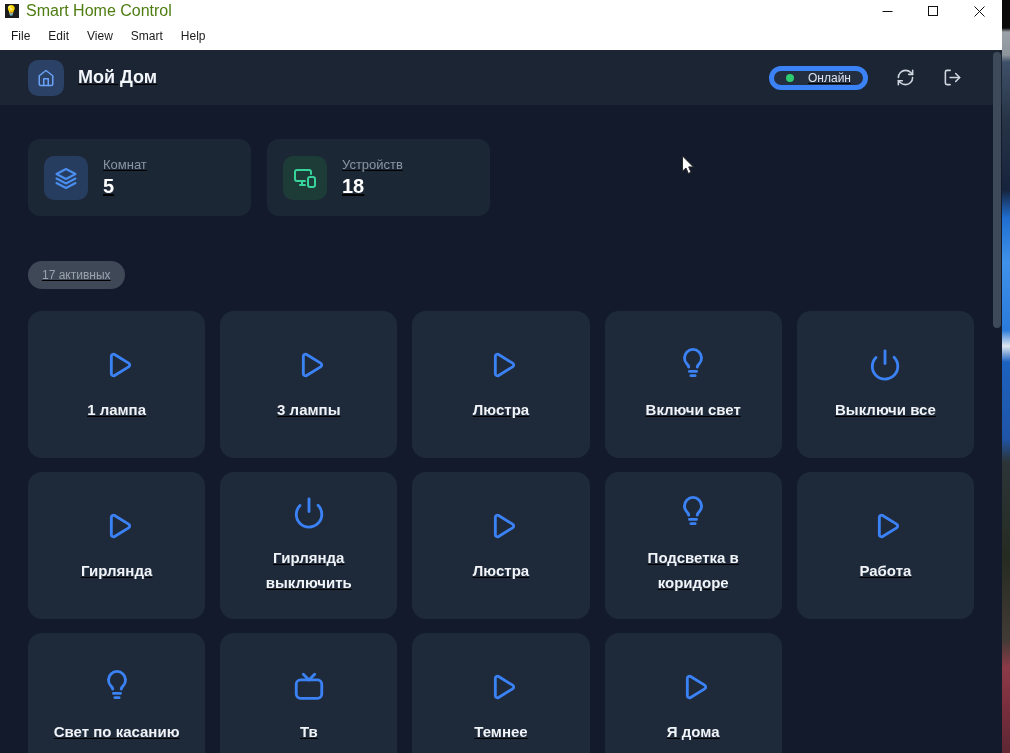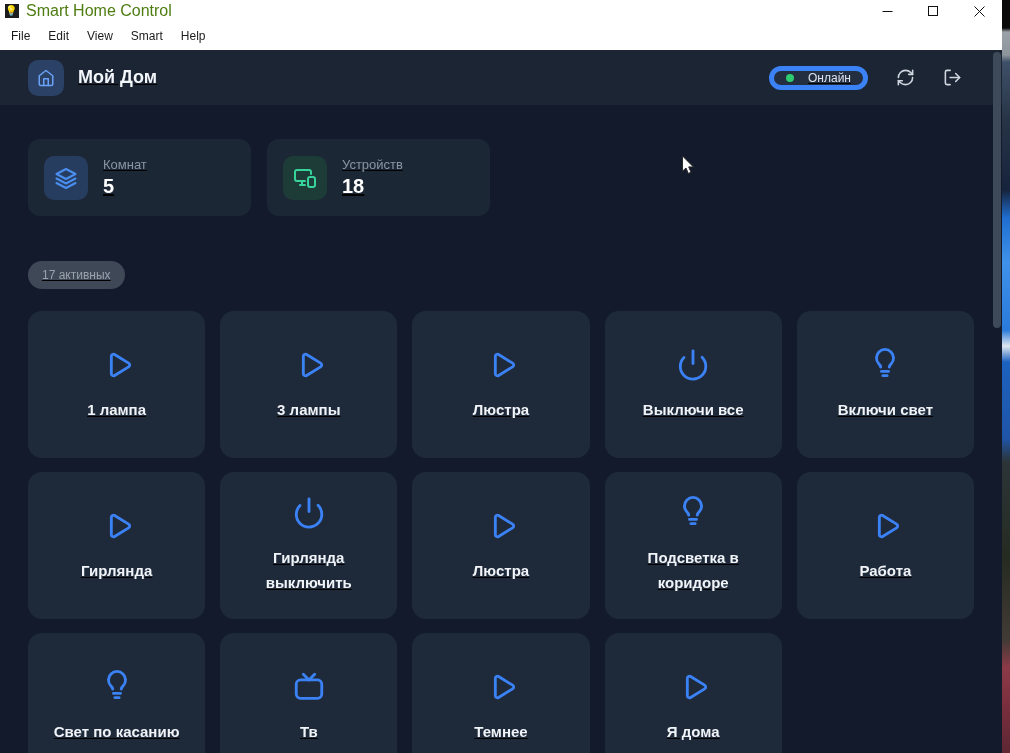--- a/index.html
+++ b/index.html
@@ -229,36 +229,36 @@
                   <path d="M8 5.9v12.2c0 1.2 1.3 1.9 2.3 1.3l9.9-6.1c1-.6 1-2 0-2.6L10.3 4.6C9.3 4 8 4.7 8 5.9z"></path>
                 </svg>
               </span>
     <span class="scenario-label">Люстра</span>
   </button>
 
 
   <button class="scenario-card">
     <span class="scenario-icon">
                 <svg width="34" height="34" viewBox="0 0 24 24" fill="none" stroke="currentColor" stroke-width="2" stroke-linecap="round" stroke-linejoin="round">
-                  <path d="M12 2v9"></path>
-                  <path d="M18.4 6.6a9 9 0 1 1-12.77.04"></path>
-                </svg>
-              </span>
-    <span class="scenario-label">Выключи все</span>
-  </button>
-
-  <button class="scenario-card">
-    <span class="scenario-icon">
-                <svg width="34" height="34" viewBox="0 0 24 24" fill="none" stroke="currentColor" stroke-width="2" stroke-linecap="round" stroke-linejoin="round">
                   <path d="M15 13.5c.2-1 .7-1.7 1.5-2.5a5.6 5.6 0 0 0 1.5-4A6 6 0 0 0 6 7a5.6 5.6 0 0 0 1.5 4c.8.8 1.3 1.5 1.5 2.5"></path>
                   <path d="M9.5 16.5h5"></path>
                   <path d="M10.5 19.5h3"></path>
                 </svg>
               </span>
     <span class="scenario-label">Включи свет</span>
+  </button>
+
+  <button class="scenario-card">
+    <span class="scenario-icon">
+                <svg width="34" height="34" viewBox="0 0 24 24" fill="none" stroke="currentColor" stroke-width="2" stroke-linecap="round" stroke-linejoin="round">
+                  <path d="M12 2v9"></path>
+                  <path d="M18.4 6.6a9 9 0 1 1-12.77.04"></path>
+                </svg>
+              </span>
+    <span class="scenario-label">Выключи все</span>
   </button>
 
   <button class="scenario-card">
     <span class="scenario-icon">
                 <svg width="34" height="34" viewBox="0 0 24 24" fill="none" stroke="currentColor" stroke-width="2" stroke-linecap="round" stroke-linejoin="round">
                   <path d="M8 5.9v12.2c0 1.2 1.3 1.9 2.3 1.3l9.9-6.1c1-.6 1-2 0-2.6L10.3 4.6C9.3 4 8 4.7 8 5.9z"></path>
                 </svg>
               </span>
     <span class="scenario-label">Гирлянда</span>
   </button>

